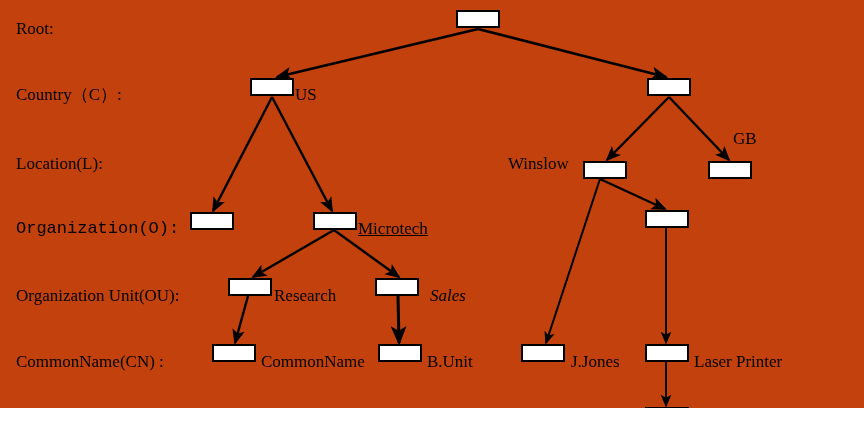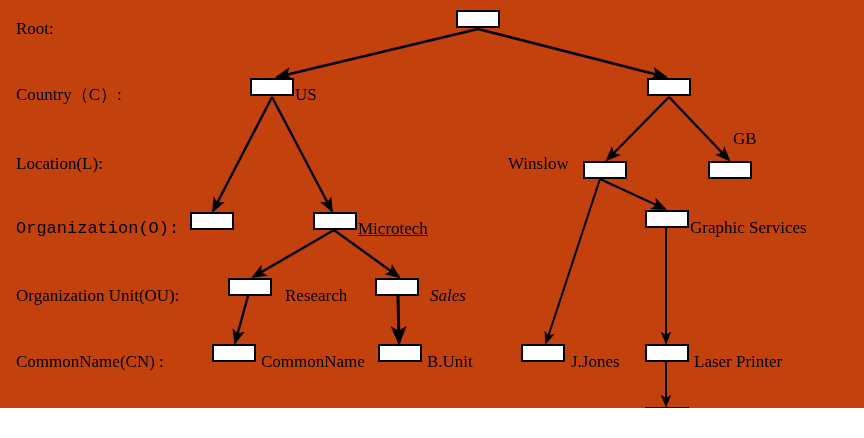--- a/index.html
+++ b/index.html
@@ -94,21 +94,20 @@
   <div class="node-box" style="left:212px; top:344px; width:44px; height:18px;"></div>
   <div class="node-box" style="left:378px; top:344px; width:44px; height:18px;"></div>
   <div class="node-box" style="left:521px; top:344px; width:44px; height:18px;"></div>
   <div class="node-box" style="left:645px; top:344px; width:44px; height:18px;"></div>
   <div class="node-box" style="left:645px; top:407px; width:44px; height:18px;"></div>
 
   <div class="node-label" style="left:295px; top:86px;">US</div>
   <div class="node-label" style="left:733px; top:86px;margin-top:44px;">GB</div>
   <div class="node-label" style="left:508px; top:155px;">Winslow</div>
   <div class="node-label" style="left:358px; top:220px;text-decoration:underline;">Microtech</div>
-  <div class="node-label" style="left:690px; top:219px;">Graphic Services</div>
-  <div class="node-label" style="left:285px; top:287px;">Research</div>
+  <div class="node-label" style="left:274px; top:287px;">Research</div>
   <div class="node-label" style="left:430px; top:287px;font-style:italic;">Sales</div>
   <div class="node-label" style="left:261px; top:353px;">CommonName</div>
   <div class="node-label" style="left:427px; top:353px;">B.Unit</div>
   <div class="node-label" style="left:571px; top:353px;">J.Jones</div>
   <div class="node-label" style="left:694px; top:353px;">Laser Printer</div>
 
 </div>
 
 </body></html>

